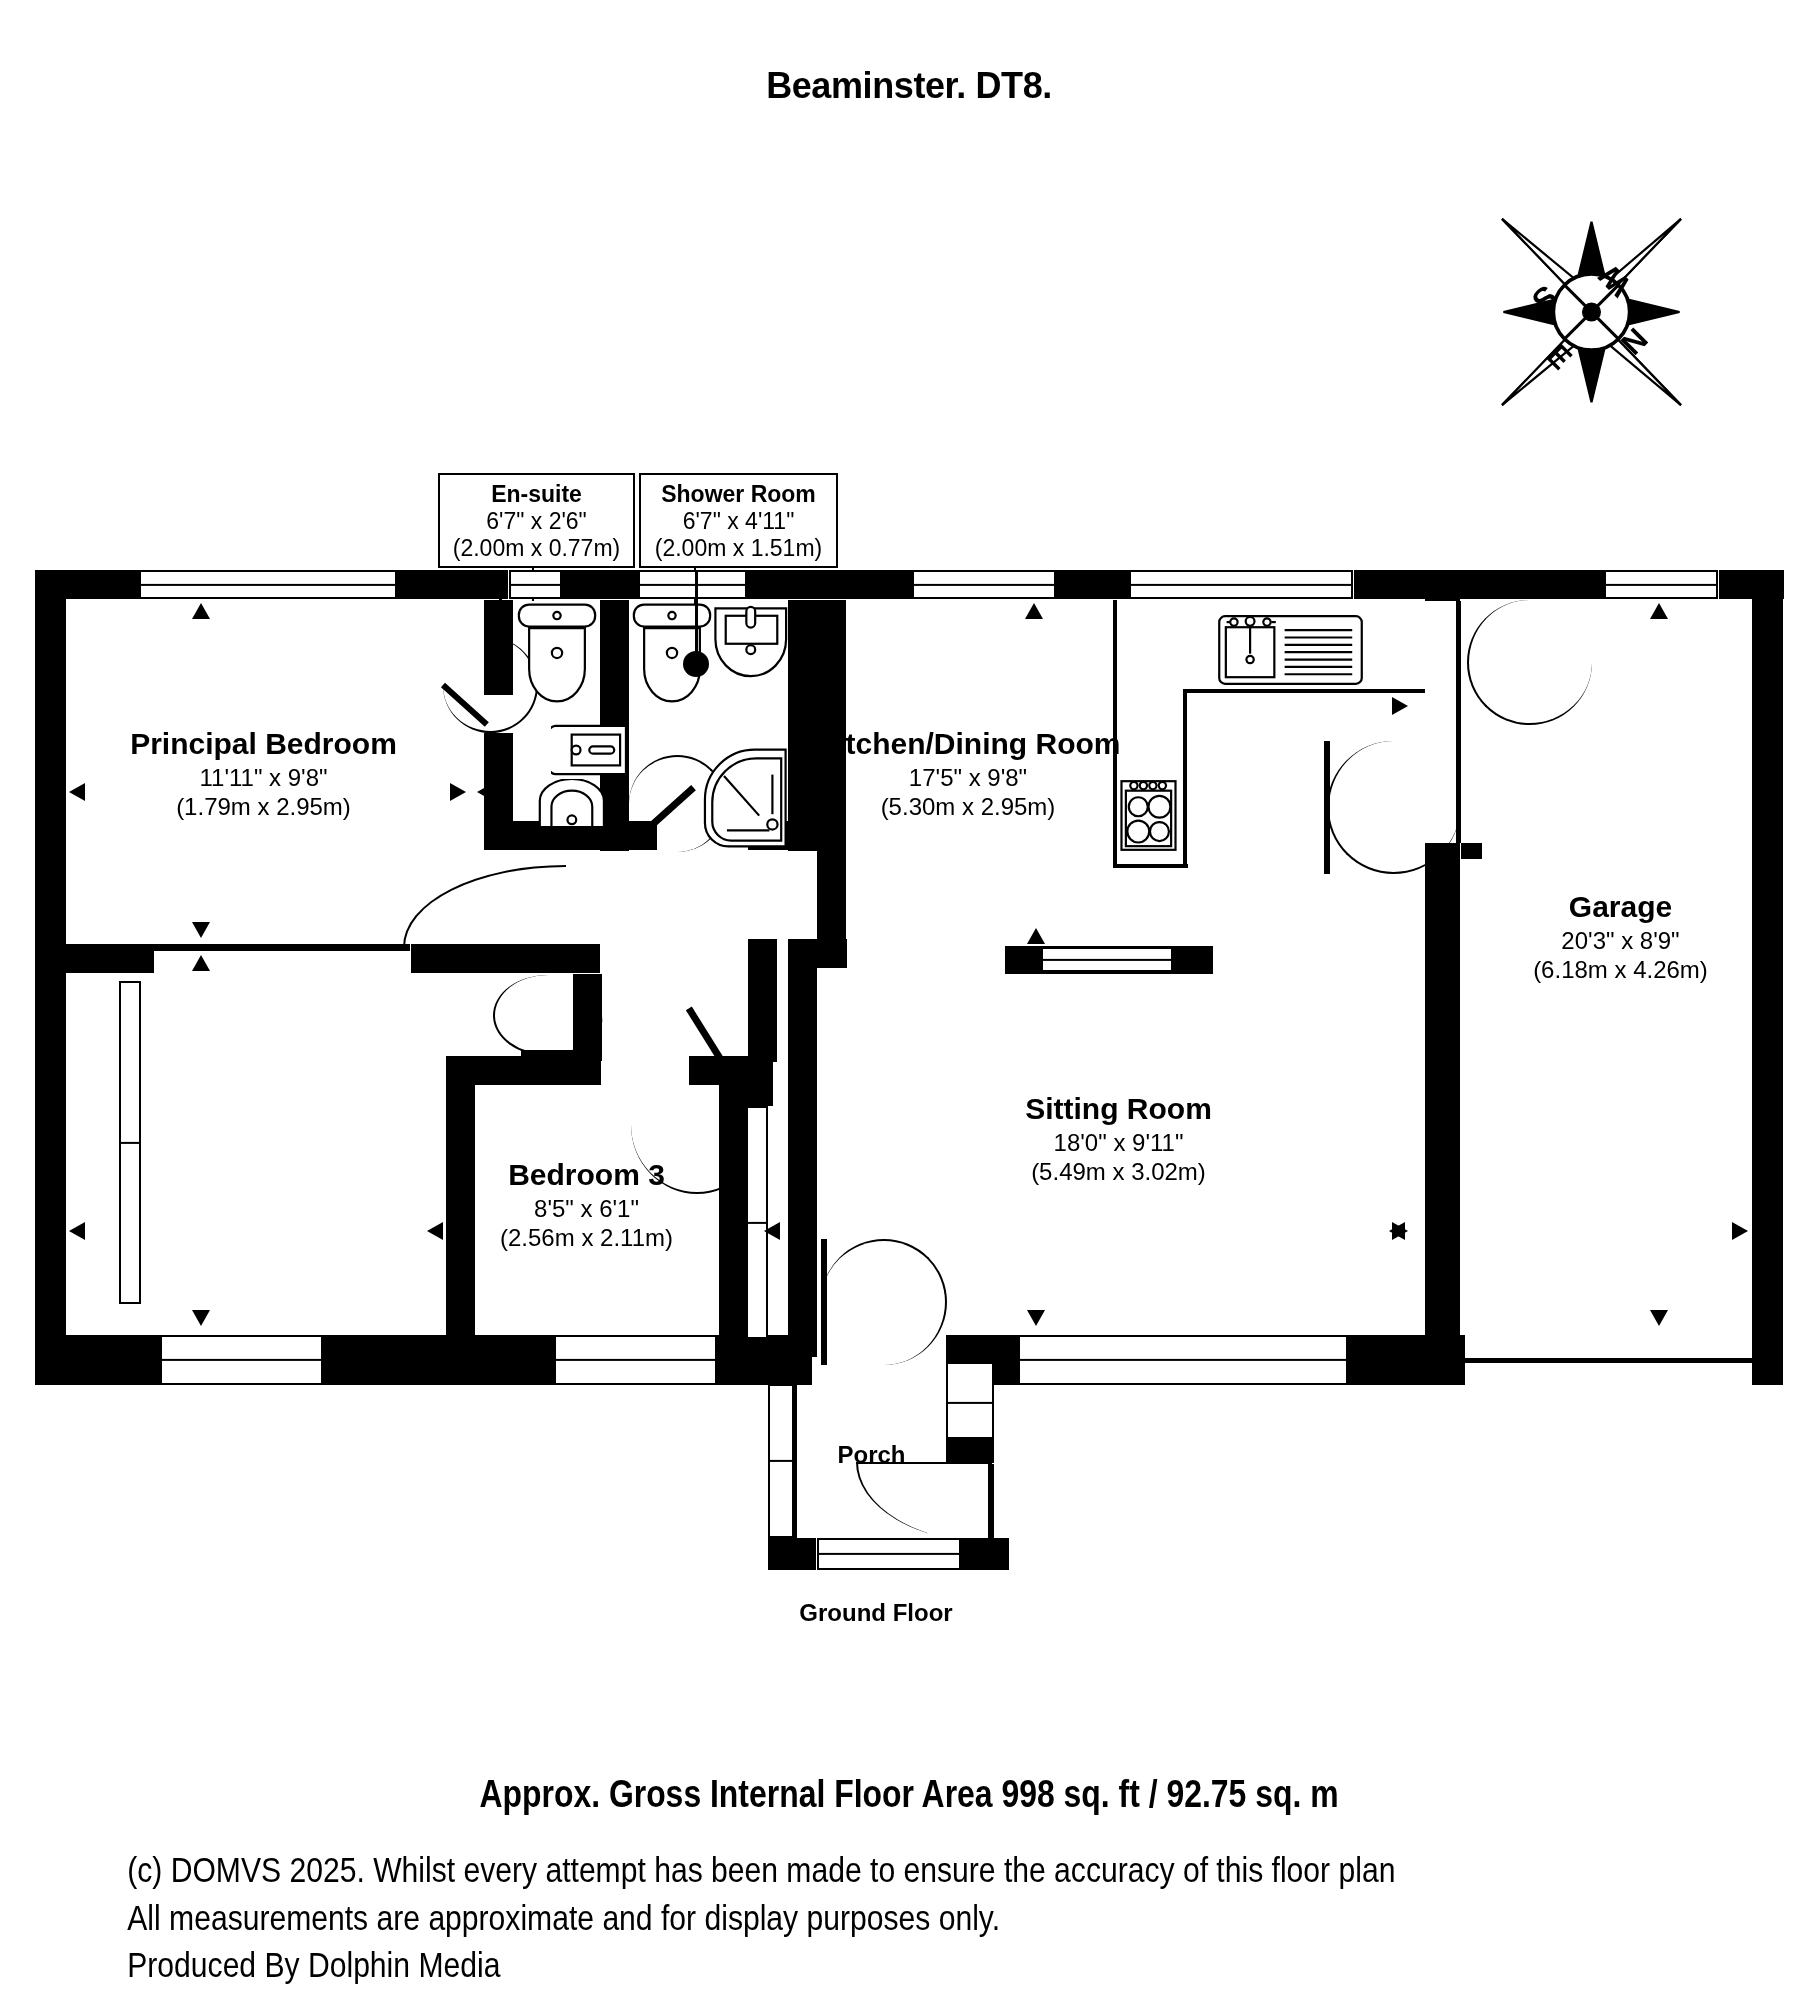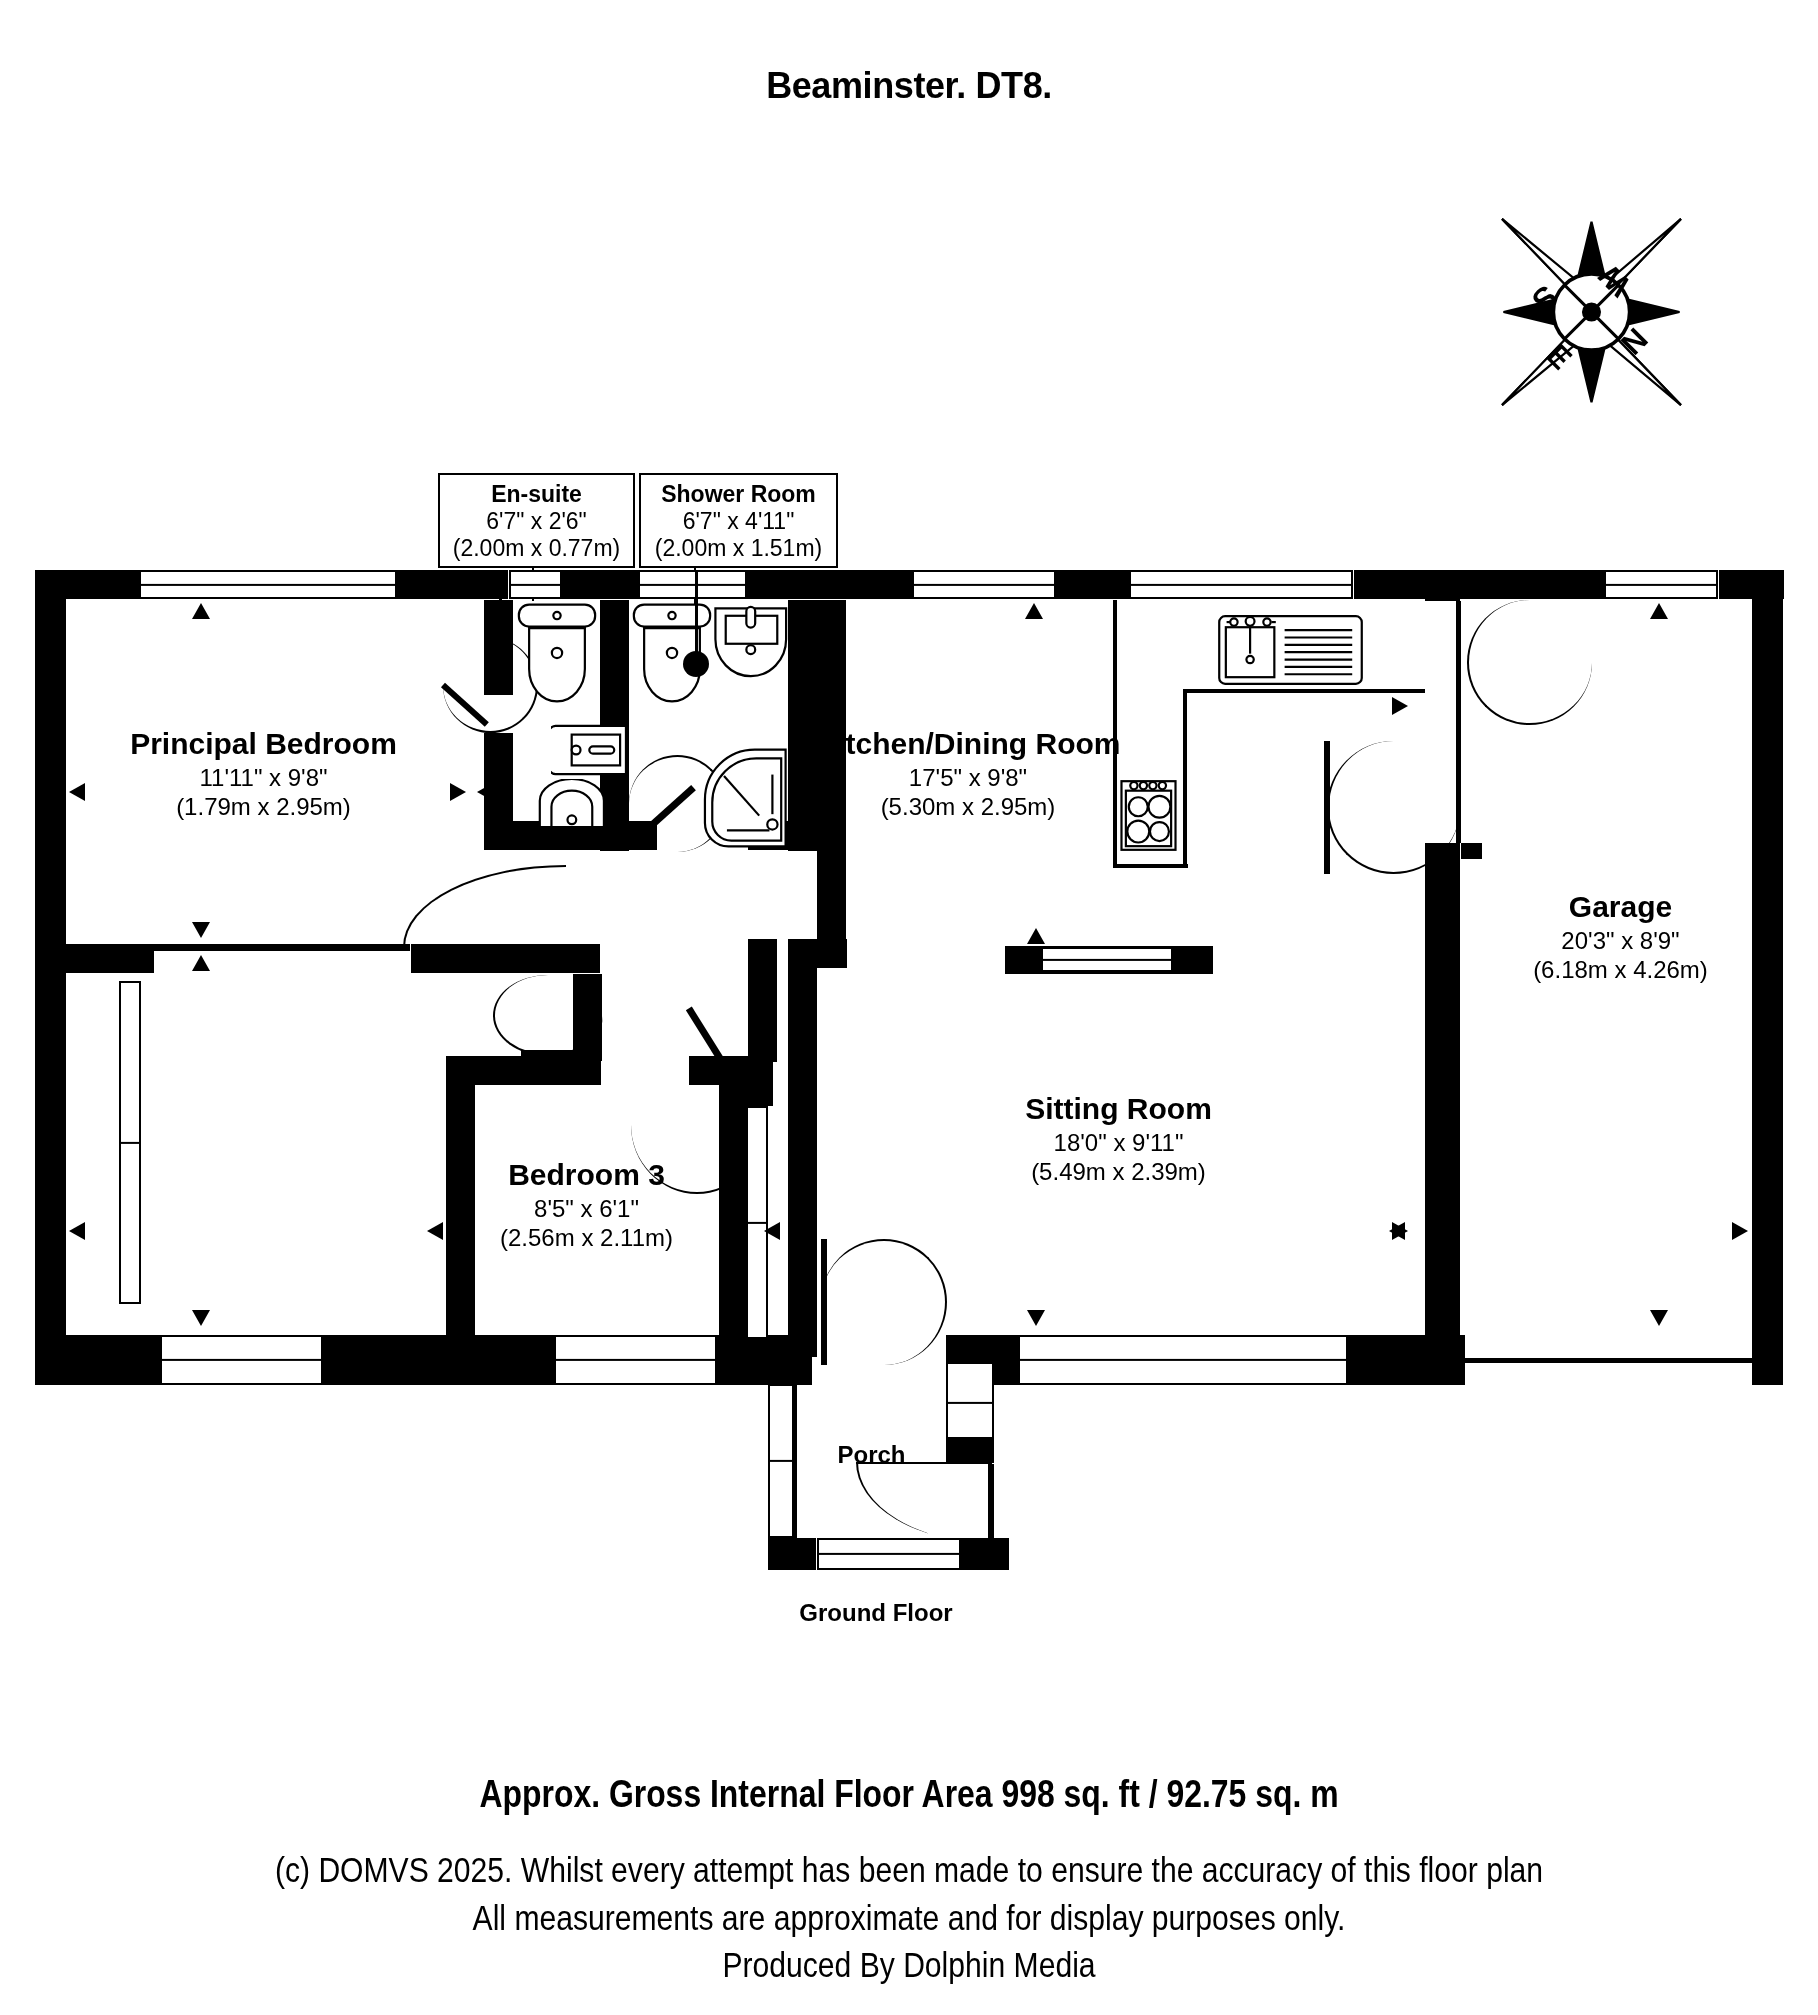--- a/index.html
+++ b/index.html
@@ -51,21 +51,21 @@
   .ar-l{border-top:9.5px solid transparent;border-bottom:9.5px solid transparent;border-right:16px solid #000;}
   .ar-r{border-top:9.5px solid transparent;border-bottom:9.5px solid transparent;border-left:16px solid #000;}
   .ar-u{border-left:9.5px solid transparent;border-right:9.5px solid transparent;border-bottom:16px solid #000;}
   .ar-d{border-left:9.5px solid transparent;border-right:9.5px solid transparent;border-top:16px solid #000;}
   .dot{position:absolute;border-radius:50%;background:#000;}
 
   
   #area-text{position:absolute;top:1773px;left:0;width:1818px;text-align:center;
     font-size:38px;font-weight:bold;font-family:"Liberation Sans Narrow","Liberation Sans",sans-serif;
     transform:scaleX(.84);}
-  #disclaimer{position:absolute;top:1846px;left:0;width:1818px;text-align:center;
+  #disclaimer{position:absolute;top:1846px;left:0;width:1818px;
     font-size:35px;line-height:1.36;font-family:"Liberation Sans Narrow","Liberation Sans",sans-serif;}
   #disclaimer div{transform:scaleX(.86);}
 </style>
 </head>
 <body>
 
 <div class="page">
 
   <div id="plan-title">Beaminster. DT8.</div>
 
@@ -381,21 +381,21 @@
 
   <div class="room-label" style="left:469px;top:1157px;width:235px;">
     <span class="nm">Bedroom 3</span>
     <span class="ft">8'5" x 6'1"</span>
     <span class="mt">(2.56m x 2.11m)</span>
   </div>
 
   <div class="room-label" style="left:994px;top:1091px;width:249px;">
     <span class="nm">Sitting Room</span>
     <span class="ft">18'0" x 9'11"</span>
-    <span class="mt">(5.49m x 2.39m)</span>
+    <span class="mt">(5.49m x 3.02m)</span>
   </div>
 
   <div class="plain-label" style="left:802px;top:1393px;width:139px;margin-top:48px;">Porch</div>
   <div class="plain-label" style="left:766px;top:1599px;width:220px;">Ground Floor</div>
 
   <div id="area-text">Approx. Gross Internal Floor Area 998 sq. ft / 92.75 sq. m</div>
   <div id="disclaimer">
     <div>(c) DOMVS 2025. Whilst every attempt has been made to ensure the accuracy of this floor plan</div>
     <div>All measurements are approximate and for display purposes only.</div>
     <div>Produced By Dolphin Media</div>

